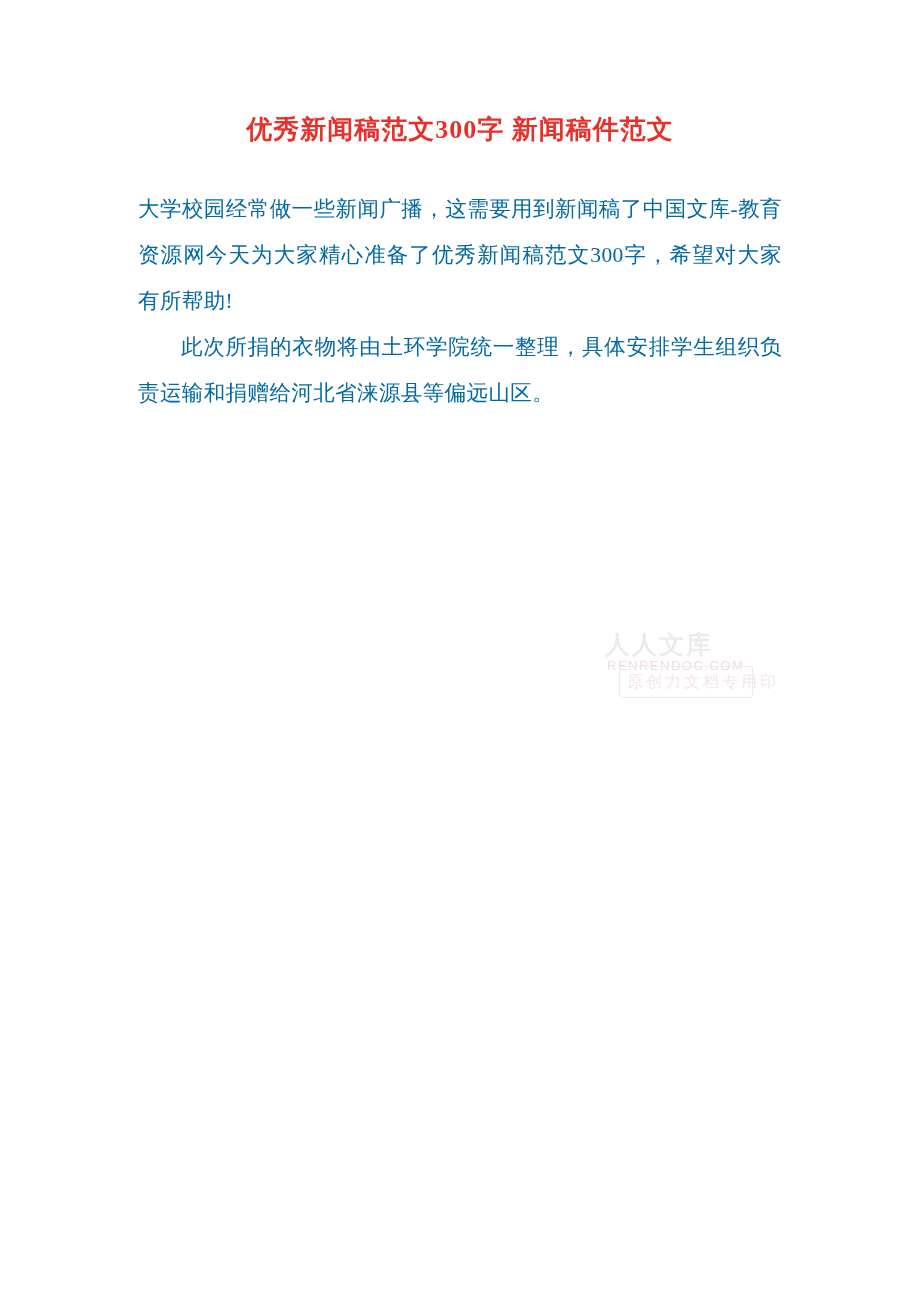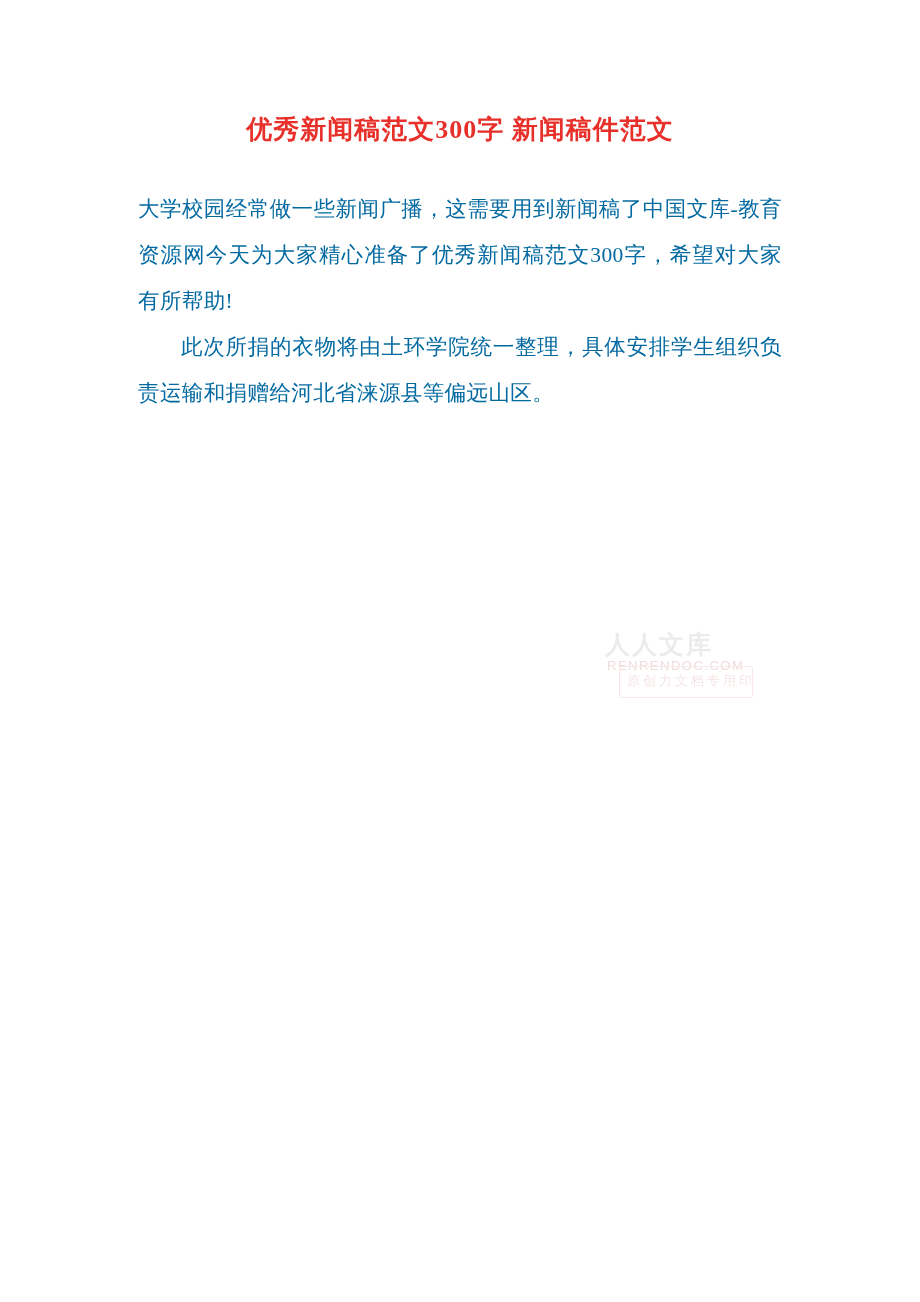--- a/index.html
+++ b/index.html
@@ -73,21 +73,21 @@
     font-size: 13px;
     color: #e0b9b9;
     letter-spacing: 1.5px;
     white-space: nowrap;
     font-family: "Liberation Sans", sans-serif;
   }
   .wm-seal {
     position: absolute;
     left: 30px;
     top: 48px;
-    font-size: 13px;
+    font-size: 16px;
     color: #eccccc;
     letter-spacing: 3px;
     white-space: nowrap;
   }
   .wm-seal-box {
     position: absolute;
     left: 22px;
     top: 42px;
     width: 132px;
     height: 30px;

